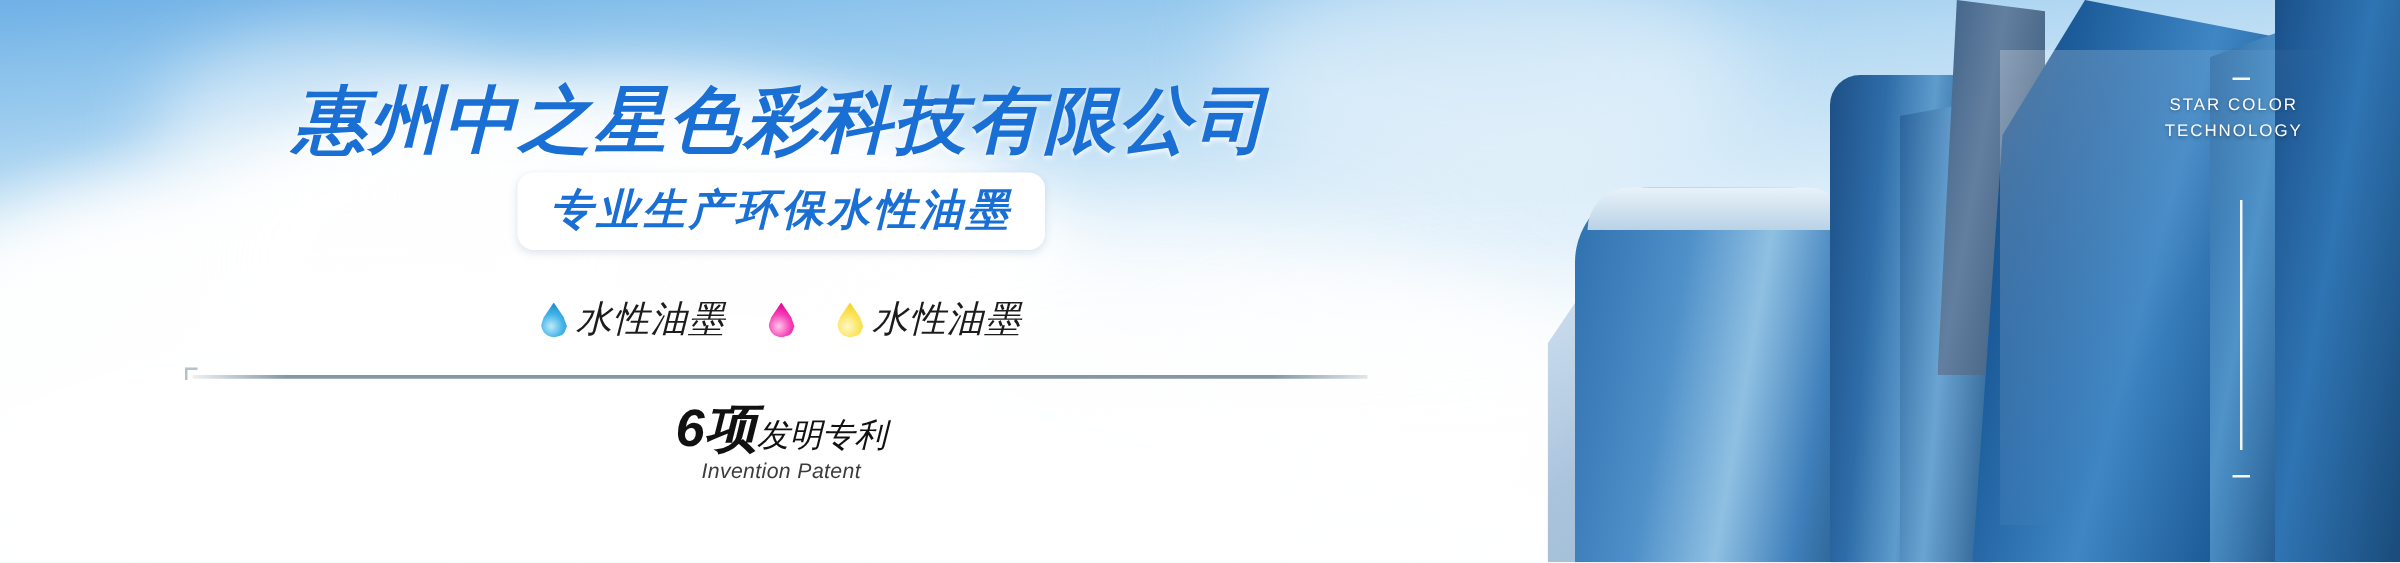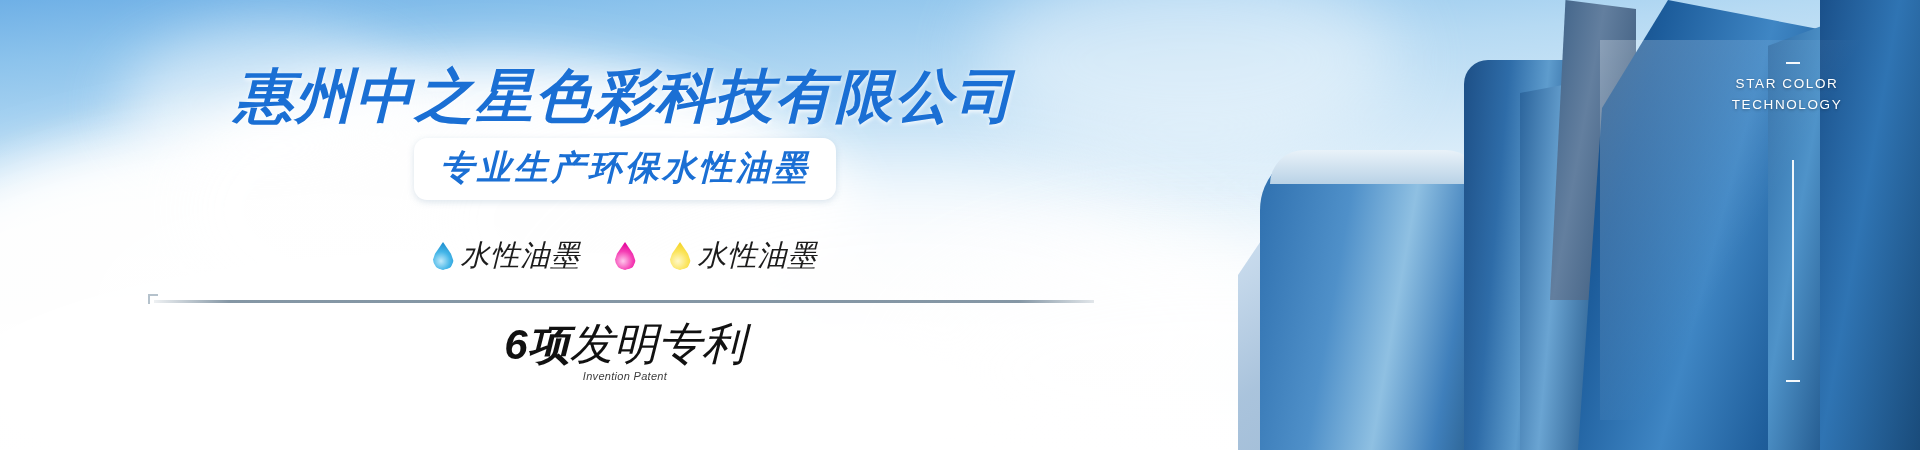--- a/index.html
+++ b/index.html
@@ -100,22 +100,22 @@
 
   .divider{position:absolute;left:154px;top:300px;width:940px;height:3px;
     background:linear-gradient(to right,rgba(140,158,172,.15),rgba(126,145,160,.95) 8%,rgba(126,145,160,.95) 92%,rgba(140,158,172,.25));}
   .divider-tick{position:absolute;left:148px;top:294px;width:8px;height:8px;
     border-left:2px solid rgba(150,168,182,.7);border-top:2px solid rgba(150,168,182,.7);}
 
   .badges{position:absolute;left:0;right:0;top:320px;display:flex;justify-content:center;gap:14px;}
   .badge{text-align:center;}
   .badge .cn{font-size:37px;color:#111;line-height:1.08;white-space:nowrap;}
   .badge .cn b{font-weight:bold;font-size:42px;letter-spacing:0;}
-  .badge .cn .thin{font-weight:normal;font-size:44px;}
-  .badge .en{margin-top:2px;font-size:11px;color:#3c3c3c;letter-spacing:.3px;}
+  .badge .cn .thin{font-weight:normal;font-size:26px;}
+  .badge .en{margin-top:2px;font-size:17px;color:#3c3c3c;letter-spacing:.3px;}
 </style>
 </head>
 <body>
 
 <div id="banner">
 
   <div class="sky">
     <div class="cloud c1"></div>
     <div class="cloud c2"></div>
     <div class="cloud c3"></div>

